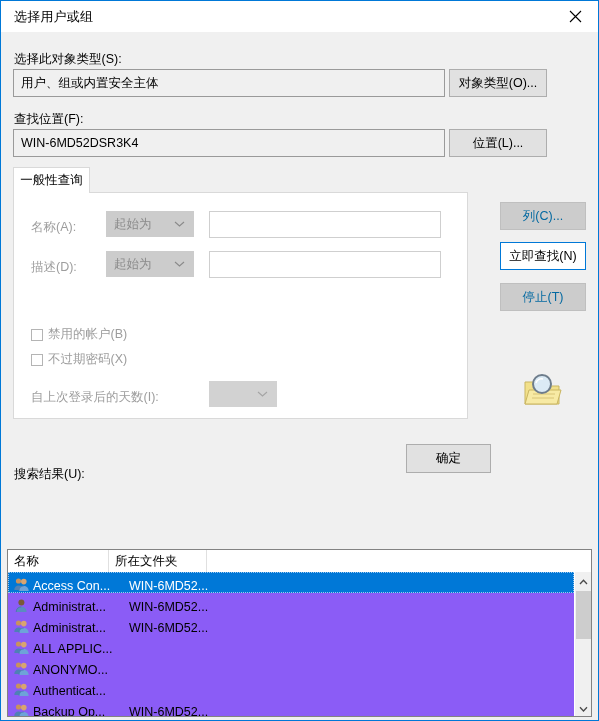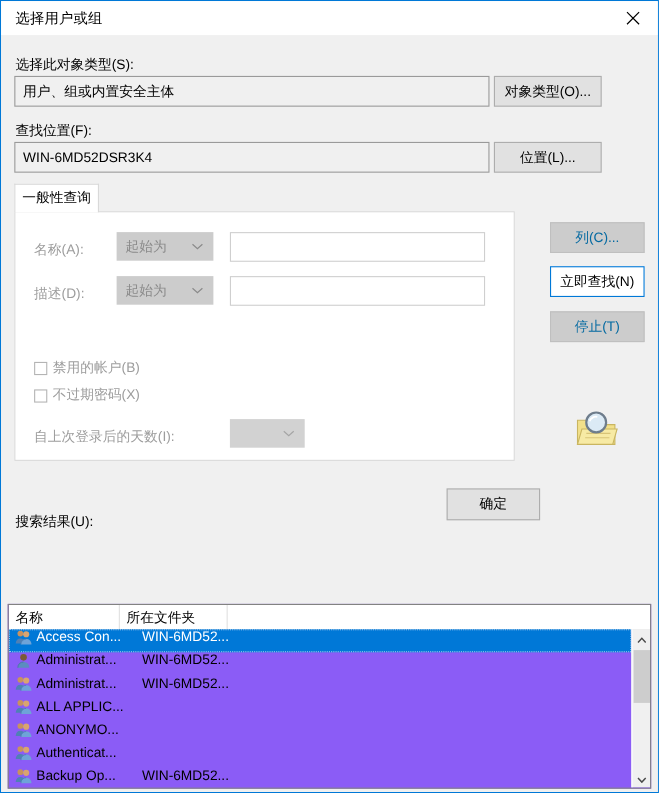--- a/index.html
+++ b/index.html
@@ -119,21 +119,21 @@
   .col{
     position:absolute;top:0;height:22px;
     display:flex;align-items:center;padding-left:6px;
     font-size:12.5px;color:#000;white-space:nowrap;
     box-sizing:border-box;
   }
   .col.c1{left:0;width:101px;border-right:1px solid #e0e0e0;}
   .col.c2{left:101px;width:98px;border-right:1px solid #e0e0e0;}
   .rows{position:absolute;left:0;top:22px;right:17px;bottom:0;}
   .row{
-    position:relative;height:21px;display:flex;align-items:flex-start;
+    position:relative;height:21px;display:flex;align-items:flex-end;
     box-sizing:border-box;cursor:default;
   }
   .row .ico{width:17px;height:16px;margin-left:5px;margin-right:3px;flex:none;}
   .row .nm{
     width:96px;font-size:12.5px;color:#000;white-space:nowrap;overflow:hidden;
   }
   .row .fd{font-size:12.5px;color:#000;white-space:nowrap;}
   .row.selected{background:#0078d7;outline:1px dotted #9ec9ee;outline-offset:-1px;}
   .row.selected .nm,.row.selected .fd{color:#ffffff;}
   .scrollbar{

